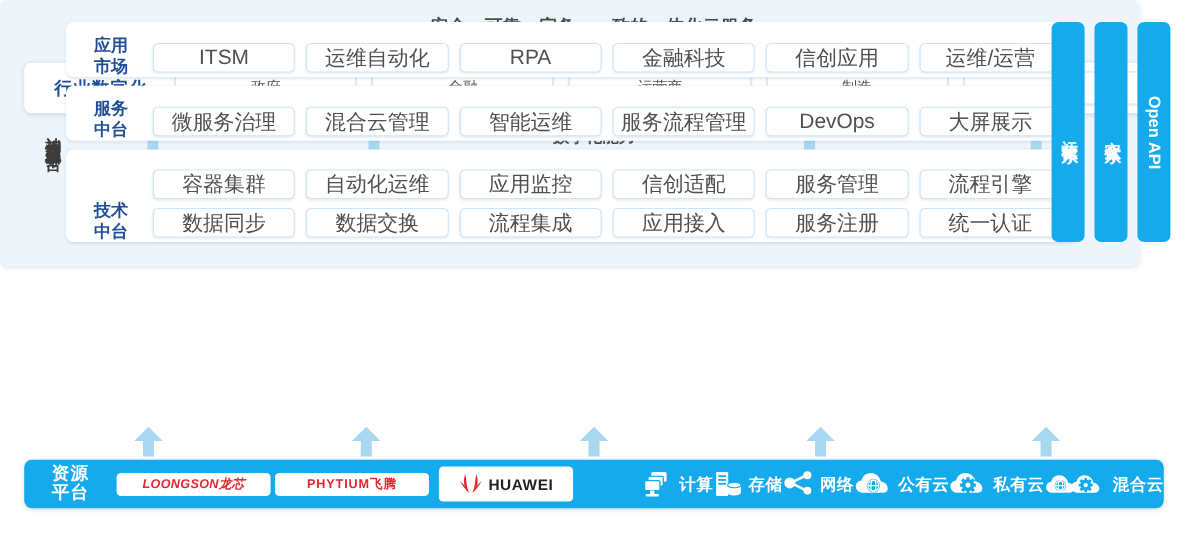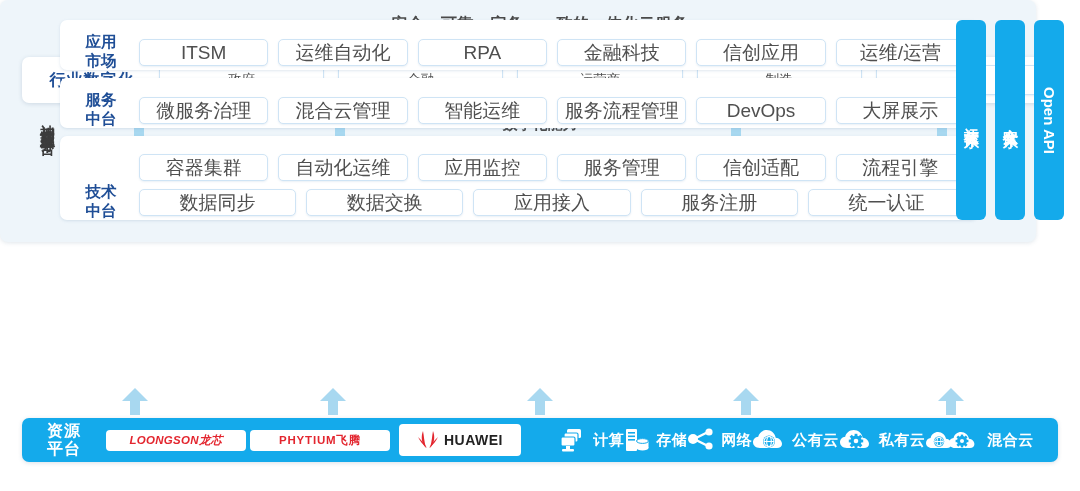--- a/index.html
+++ b/index.html
@@ -139,21 +139,21 @@
   }
   .logo-loongson { color: #e3262f; font-style: italic; letter-spacing: .3px; }
   .logo-phytium  { color: #e3262f; letter-spacing: .8px; font-style: normal; }
   .logo-huawei {
     background: #fff; border-radius: 4px; height: 32px; width: 122px;
     margin-left: 9px; flex: 0 0 auto;
     display: flex; align-items: center; justify-content: center; gap: 5px;
   }
   .huawei-text { font-size: 14px; font-weight: bold; color: #222; letter-spacing: .5px; }
 
-  .res-items { display: flex; align-items: center; flex: 1 1 auto; justify-content: center; padding-left: 14px; }
+  .res-items { display: flex; align-items: center; flex: 1 1 auto; justify-content: flex-end; padding-left: 14px; }
   .res-item { display: flex; align-items: center; gap: 6px; color: #fff; }
   .res-item .lbl { font-size: 15px; font-weight: bold; letter-spacing: .5px; }
   .ico { flex: 0 0 auto; display: block; }
 </style>
 </head>
 <body>
 
 <div class="page">
 
   <div class="main-title">安全、可靠、完备、一致的一体化云服务</div>
@@ -229,27 +229,28 @@
       <div class="band" id="band2">
         <div class="row-label-blue">
           <div>技术</div>
           <div>中台</div>
         </div>
         <div class="band-rows">
           <div class="band-line">
             <div class="cell">容器集群</div>
             <div class="cell">自动化运维</div>
             <div class="cell">应用监控</div>
+            <div class="cell">信创适配</div>
             <div class="cell">服务管理</div>
-            <div class="cell">信创适配</div>
             <div class="cell">流程引擎</div>
           </div>
           <div class="band-line">
             <div class="cell">数据同步</div>
             <div class="cell">数据交换</div>
+            <div class="cell">流程集成</div>
             <div class="cell">应用接入</div>
             <div class="cell">服务注册</div>
             <div class="cell">统一认证</div>
           </div>
         </div>
       </div>
 
     </div>
 
     <div class="vbars">

